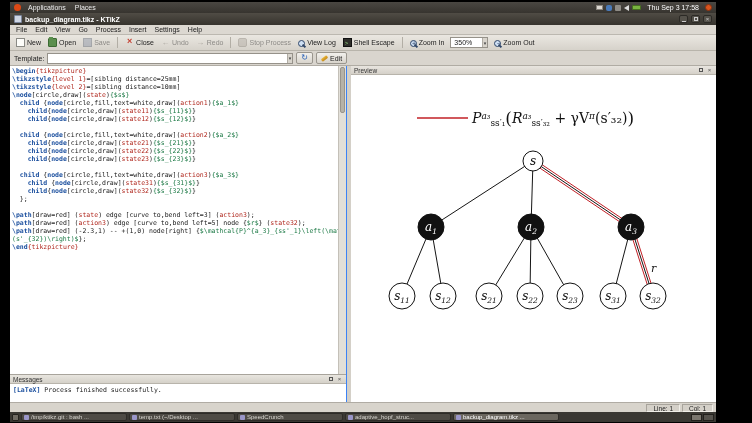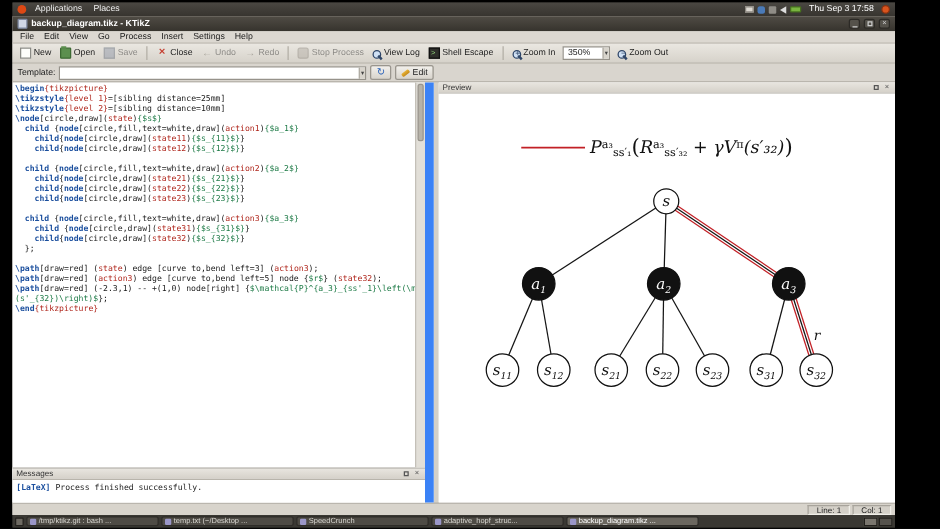--- a/index.html
+++ b/index.html
@@ -59,21 +59,21 @@
   .combo-arrow{background:#d8d4cc;border-left:1px solid #b0aca4;height:100%;display:flex;align-items:center;padding:0 1px;font-size:5px;color:#444;}
 
   .template-row{height:15px;background:#d9d5ce;border-bottom:1px solid #b0aca4;display:flex;align-items:center;gap:3px;padding:0 4px;font-size:7px;color:#222;flex:0 0 auto;}
   .template-combo{width:246px;height:11px;background:#fff;border:1px solid #96928a;display:flex;align-items:center;justify-content:flex-end;}
   .small-btn{height:12px;display:flex;align-items:center;gap:2px;padding:0 4px;border:1px solid #9a968e;border-radius:2px;background:linear-gradient(#f2f0ec,#d8d4cc);font-size:7px;color:#222;}
   .refresh-glyph{color:#2a62b8;font-size:8px;line-height:8px;}
   .pencil{width:7px;height:3px;background:linear-gradient(#e8b43a,#c58a18);transform:rotate(-38deg);border-radius:1px;display:inline-block;}
 
   
   .main{flex:1;display:flex;min-height:0;}
-  .left-col{width:337px;display:flex;flex-direction:column;background:#fff;border-right:7px solid #3b82f6;position:relative;flex:0 0 auto;}
+  .left-col{width:337px;display:flex;flex-direction:column;background:#fff;border-right:1px solid #3b82f6;position:relative;flex:0 0 auto;}
   .editor{flex:1;overflow:hidden;padding:1px 2px;font-family:"DejaVu Sans Mono",monospace;font-size:6.5px;line-height:8px;white-space:pre;color:#1a1a1a;}
   .code-line{height:8px;white-space:pre;}
   .seg-k{color:#1b4f9e;font-weight:bold;}
   .seg-n{color:#b0281e;}
   .seg-m{color:#1d7a46;}
   .seg-p{color:#1a1a1a;}
   .editor-scrollbar{position:absolute;right:0;top:0;bottom:28px;width:8px;background:#e2dfd8;border-left:1px solid #c4c0b8;}
   .editor-thumb{position:absolute;top:1px;left:1px;width:5px;height:46px;background:#b6b2a8;border:1px solid #98948c;border-radius:2px;}
   .splitter{width:4px;background:#d4d0c8;flex:0 0 auto;}
 
@@ -84,22 +84,22 @@
 
   .messages-dock{height:28px;border-top:1px solid #a8a49c;display:flex;flex-direction:column;flex:0 0 auto;background:#fff;}
   .messages-body{flex:1;font-size:6.5px;padding:2px 3px;font-family:"DejaVu Sans Mono",monospace;color:#1a1a1a;}
   .msg-tag{color:#1b4f9e;font-weight:bold;}
 
   .right-col{flex:1;display:flex;flex-direction:column;background:#fff;min-width:0;}
   .preview-canvas{flex:1;position:relative;overflow:hidden;background:#fff;}
   .preview-canvas svg{position:absolute;left:0;top:0;}
   .formula{position:absolute;left:121px;top:33px;font-family:"DejaVu Serif","DejaVu Sans",serif;font-size:14px;color:#111;white-space:nowrap;}
   .f-scr{font-style:italic;}
-  .f-it{font-style:italic;}
-  .f-sup{vertical-align:4px;font-size:9px;}
+  .f-it{}
+  .f-sup{vertical-align:4px;font-size:9px;font-style:italic;}
   .f-sub{vertical-align:-3px;font-size:9px;}
   .f-par{font-size:17px;vertical-align:-1px;}
 
   .statusbar{height:10px;background:#d8d4cc;border-top:1px solid #b0aca4;display:flex;align-items:center;justify-content:flex-end;gap:2px;font-size:6.5px;color:#222;padding:0 3px;flex:0 0 auto;}
   .status-cell{border:1px solid;border-color:#a8a49c #f0eee8 #f0eee8 #a8a49c;padding:0 6px;height:8px;line-height:7px;background:#d4d0c8;white-space:nowrap;}
 
   
   .taskbar{height:10px;background:#3a3833;display:flex;align-items:center;gap:2px;padding:0 2px;flex:0 0 auto;}
   .show-desktop{width:7px;height:7px;background:#6e6a62;border:1px solid #24221e;border-radius:1px;flex:0 0 auto;}
   .task-buttons{display:flex;align-items:center;gap:2px;min-width:0;}

